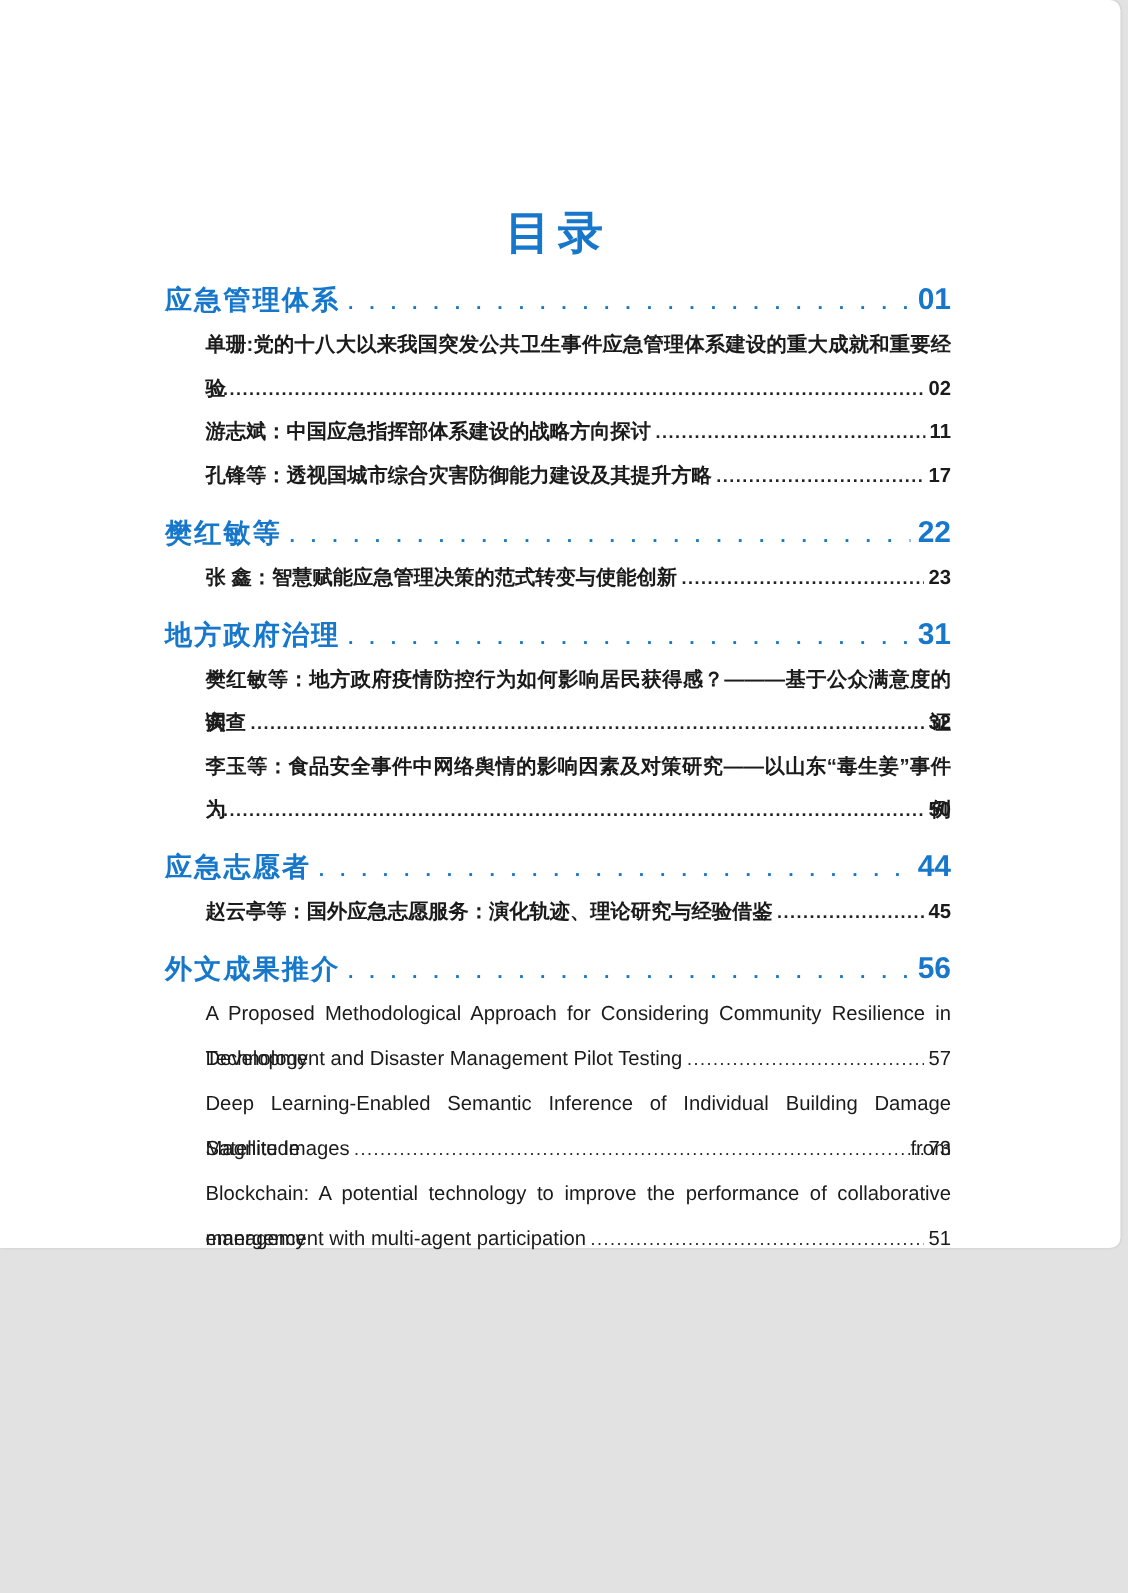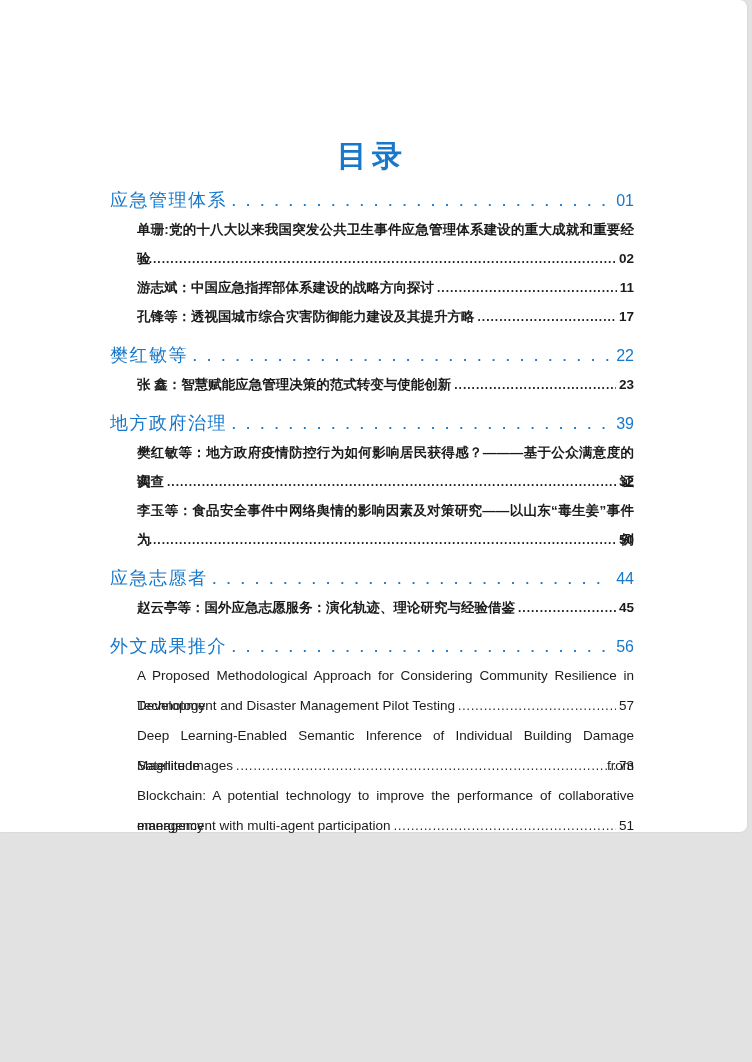--- a/index.html
+++ b/index.html
@@ -31,27 +31,27 @@
     height:40px; line-height:40px;
   }
   
   .sec {
     display:flex; align-items:baseline;
     color:var(--blue);
     line-height:29px; height:29px;
     margin-top:10px;
     cursor:pointer;
   }
-  .sec .lbl { font-size:18px; font-weight:400; letter-spacing:1.5px; white-space:nowrap; }
+  .sec .lbl { font-size:18px; font-weight:700; letter-spacing:1.5px; white-space:nowrap; }
   .sec .ldr { flex:1 1 auto; overflow:hidden; white-space:nowrap; margin:0 5px; }
   .sec .ldr::after {
     content:". . . . . . . . . . . . . . . . . . . . . . . . . . . . . . . . . . . . . . . . . . . . . . . . . . . . . . . . . . . . . . . . ";
     font-size:13px; font-weight:700; letter-spacing:3.5px;
   }
-  .sec .pg { font-size:16px; font-weight:400; white-space:nowrap; }
+  .sec .pg { font-size:20px; font-weight:700; white-space:nowrap; }
   
   .ent {
     margin-left:27px;
     font-size:13.5px;
     font-weight:700;
     line-height:29px; height:29px;
     color:var(--ink);
     cursor:pointer;
   }
   .ent.eng { font-weight:400; line-height:30px; height:30px; }
@@ -107,21 +107,21 @@
 
     <div class="ent flexrow">
       <span class="txt">张 鑫：智慧赋能应急管理决策的范式转变与使能创新</span>
       <span class="ldr"></span>
       <span class="pg">23</span>
     </div>
 
     <div class="sec">
       <span class="lbl">地方政府治理</span>
       <span class="ldr"></span>
-      <span class="pg">39</span>
+      <span class="pg">31</span>
     </div>
 
     <div class="ent jus">樊红敏等：地方政府疫情防控行为如何影响居民获得感？———基于公众满意度的实证</div>
     <div class="ent flexrow">
       <span class="txt">调查</span>
       <span class="ldr"></span>
       <span class="pg">32</span>
     </div>
 
     <div class="ent jus">李玉等：食品安全事件中网络舆情的影响因素及对策研究——以山东“毒生姜”事件为例</div>

